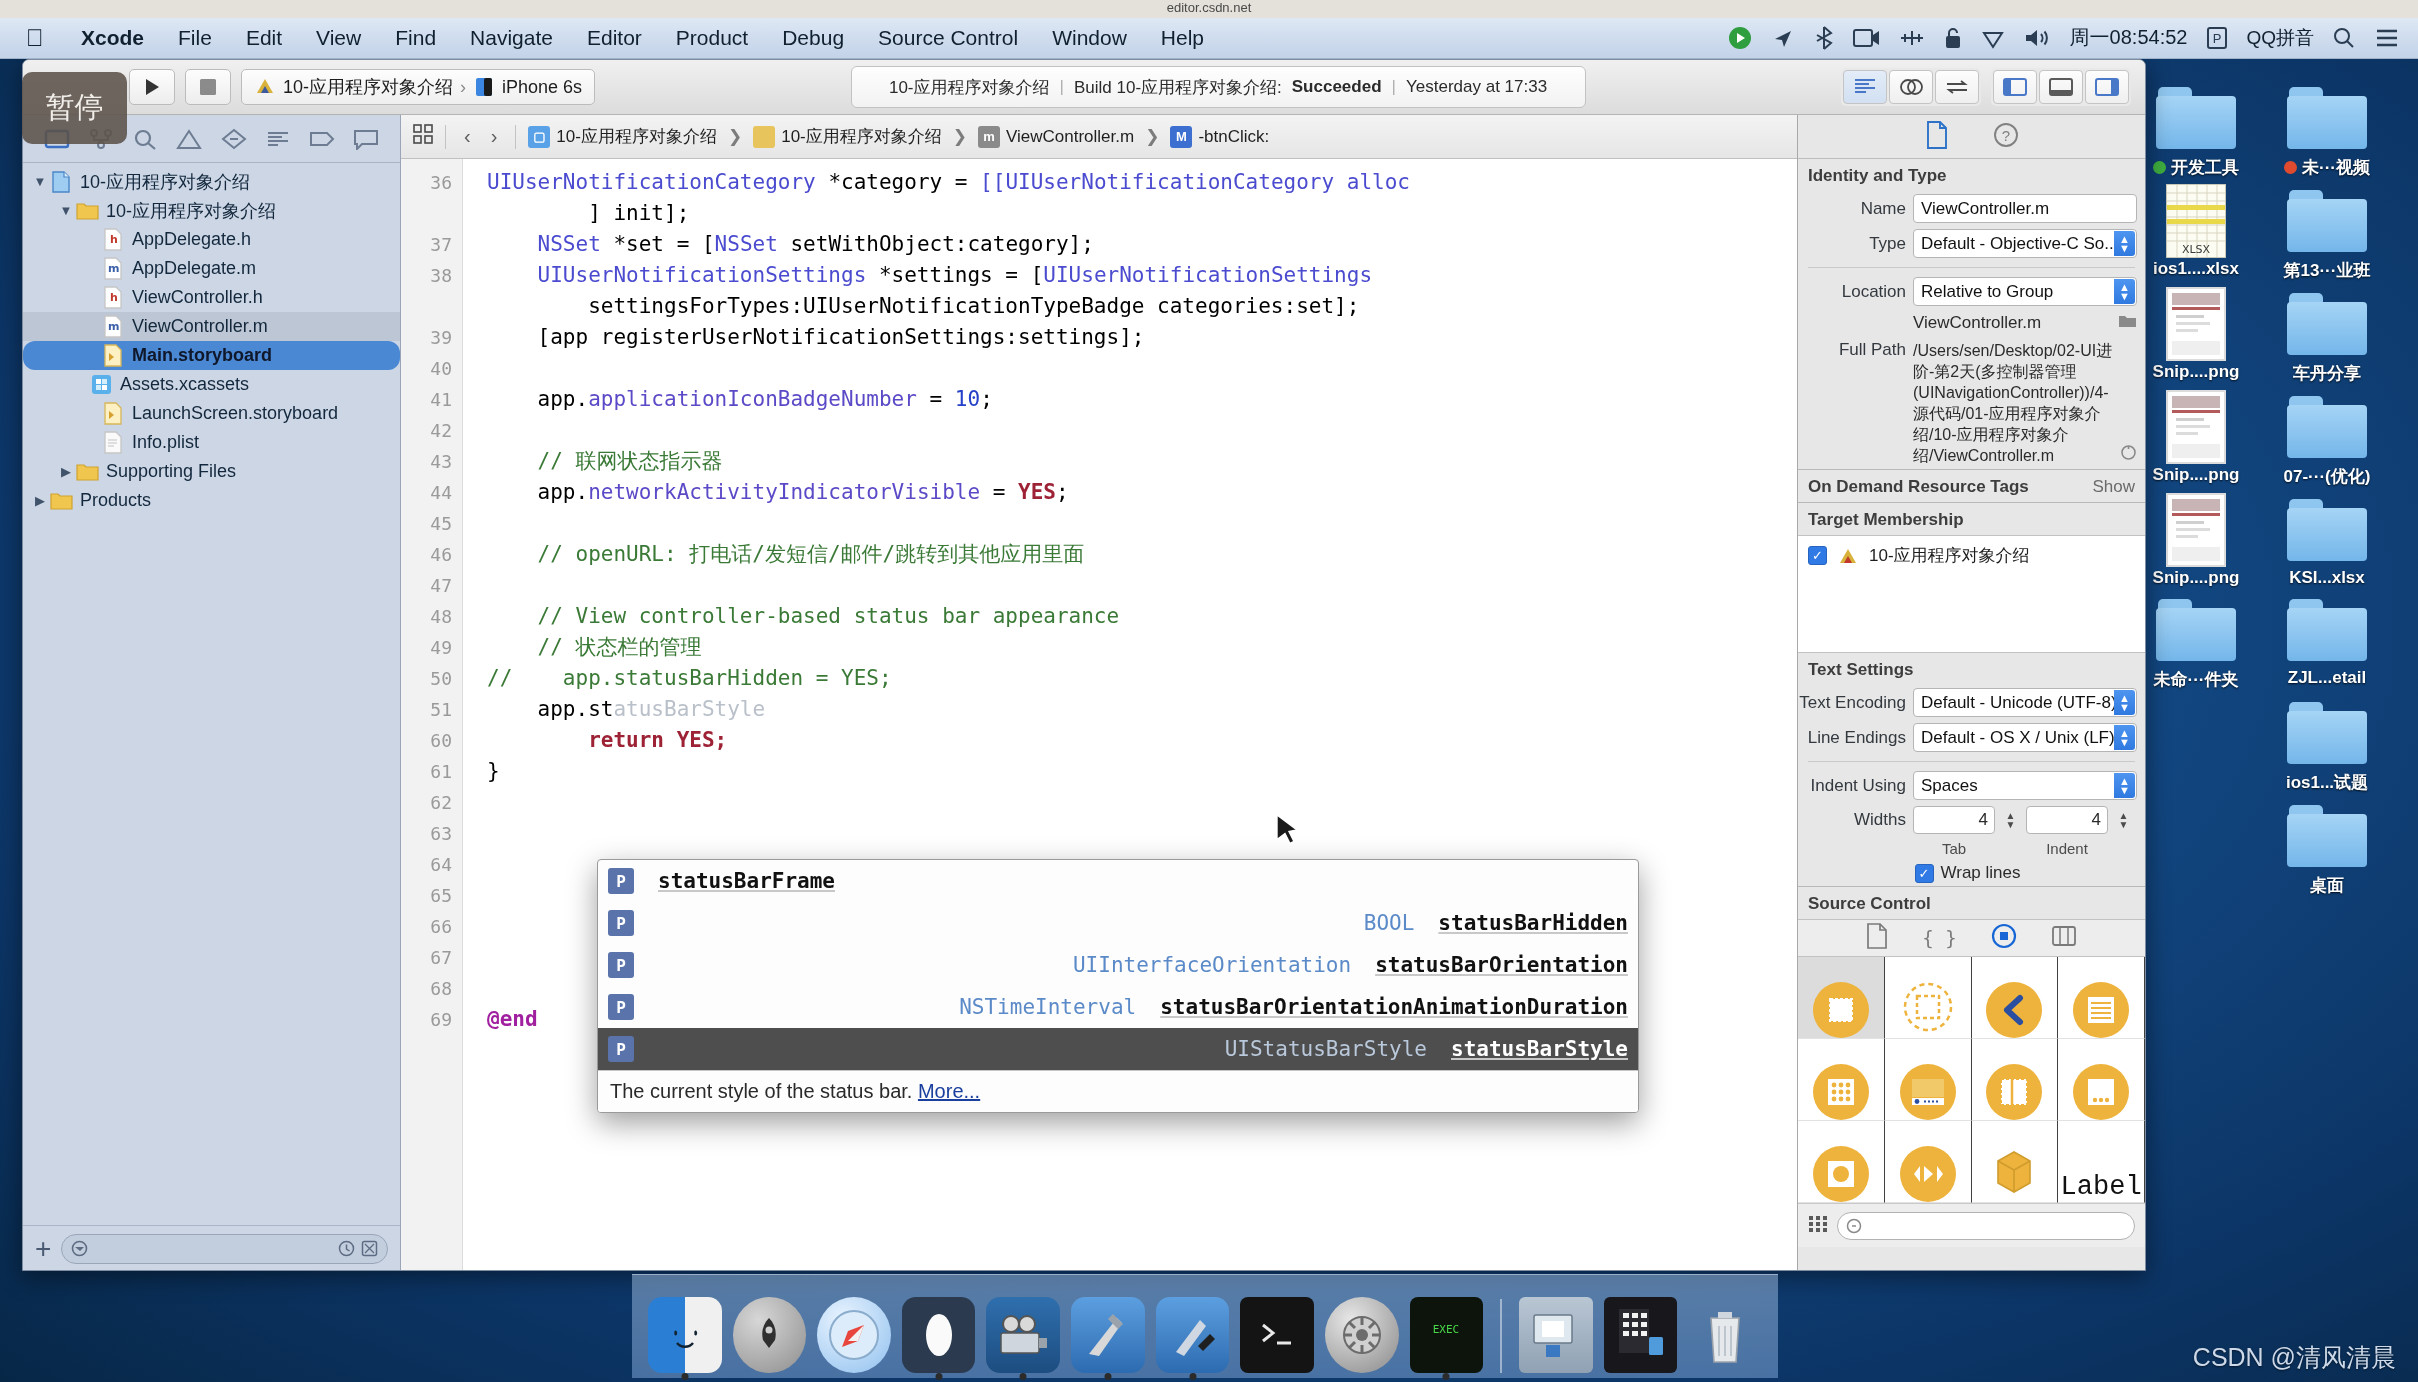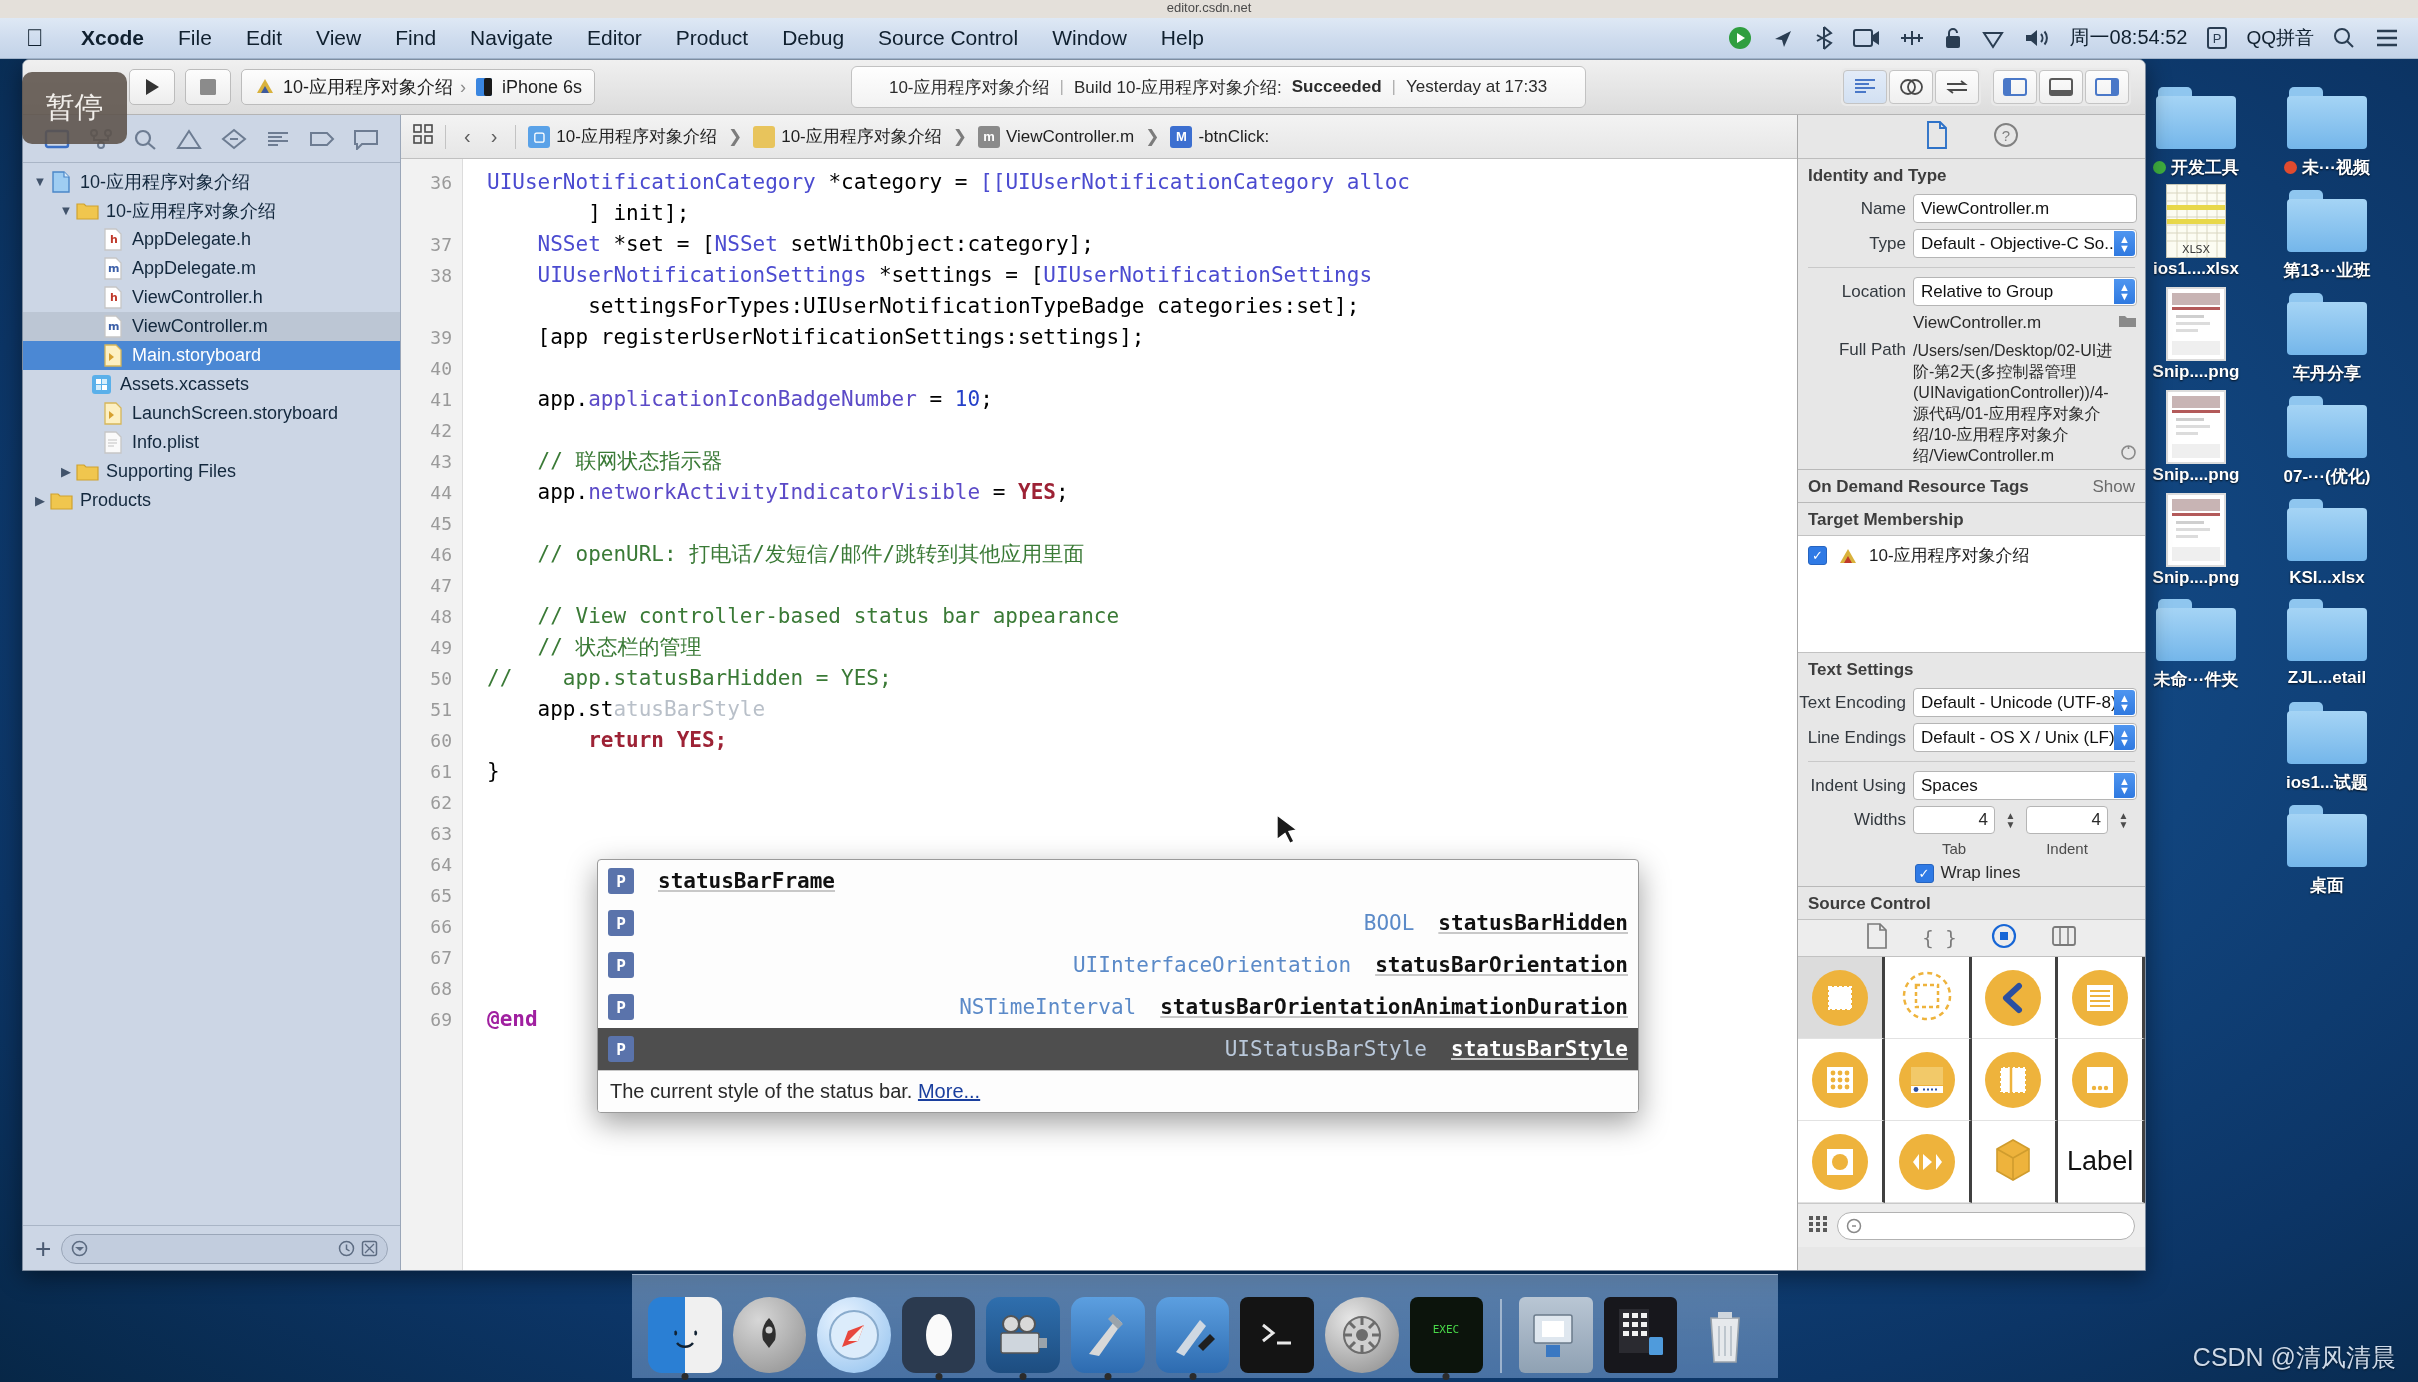--- a/index.html
+++ b/index.html
@@ -87,21 +87,21 @@
     height:48px; display:flex; align-items:center; justify-content:space-around;
     padding:0 12px; border-bottom:1px solid #a9b5c6;
     background:#ccd6e5;
   }
   #nav-tabs .nt { width:34px; height:30px; display:flex; align-items:center; justify-content:center; opacity:.68; }
   #nav-tabs .nt.active { opacity:1; }
   #nav-tree { flex:1; overflow:hidden; padding-top:4px; font-size:18px; color:#13283d; }
   .tr { display:flex; align-items:center; height:29px; padding-left:8px; white-space:nowrap; }
   .tr .tw { width:18px; font-size:13px; color:#41536b; text-align:center; flex:0 0 18px; }
   .tr .ico { width:24px; height:22px; margin-right:7px; flex:0 0 24px; display:flex; align-items:center; justify-content:center; }
-  .tr.sel { background:#4b88d4; color:#ffffff; font-weight:normal; }
+  .tr.sel { background:#4b88d4; color:#0f172a; font-weight:bold;border-radius:12px; }
   .tr.softsel { background:#bcc6d4; }
   #nav-foot {
     height:46px; border-top:1px solid #a9b5c6; display:flex; align-items:center;
     gap:10px; padding:0 12px; background:#ccd6e5;
   }
   #nav-foot .plus { font-size:28px; color:#4a5a72; line-height:1; }
   #nav-filter {
     flex:1; height:30px; background:#c2cdde; border:1px solid #9aa6b8; border-radius:15px;
     display:flex; align-items:center; padding:0 9px; gap:6px; font-size:15px; color:#5d6c82;
   }
@@ -205,22 +205,22 @@
     display:flex; align-items:center; justify-content:flex-end; padding:0 6px; font-size:17px;
   }
   .numstep { width:17px; height:28px; display:flex; flex-direction:column; align-items:center; justify-content:center;
              font-size:10px; color:#4c4c4c; line-height:9px; }
   
   #libtabs { height:38px; display:flex; align-items:center; justify-content:center; gap:34px;
              border-top:1px solid #c2c2c2; border-bottom:1px solid #c2c2c2; background:#ededed; }
   #libtabs .lt { opacity:.7; font-size:19px; color:#4a4a4a; }
   #libtabs .lt.active { opacity:1; color:#1766d6; }
   #libgrid { display:grid; grid-template-columns:repeat(4,1fr); background:#fff; }
-  .libcell { height:82px; border-right:3px solid #404040; border-bottom:1px solid #e2e2e2;
-             display:flex; align-items:center; justify-content:center; }
+  .libcell { height:82px; border-right:1px solid #404040; border-bottom:1px solid #e2e2e2;
+             display:flex; align-items:flex-end; justify-content:center;font-family:Liberation Mono, monospace; }
   .libcell.sel { background:#dcdcdc; }
   .orb { width:56px; height:56px; border-radius:50%; background:#eeb33c;
          display:flex; align-items:center; justify-content:center; }
   #libfoot { height:44px; display:flex; align-items:center; gap:9px; padding:0 10px; background:#ededed; border-top:1px solid #c9c9c9;}
   #libsearch { flex:1; height:28px; background:#fff; border:1px solid #b2b2b2; border-radius:14px;
                display:flex; align-items:center; padding:0 8px; gap:6px; font-size:15px; color:#8a8a8a; }
   
   #pausebtn {
     position:absolute; left:22px; top:72px; width:105px; height:72px;
     background:rgba(92,82,74,.88); border-radius:10px; z-index:80;

